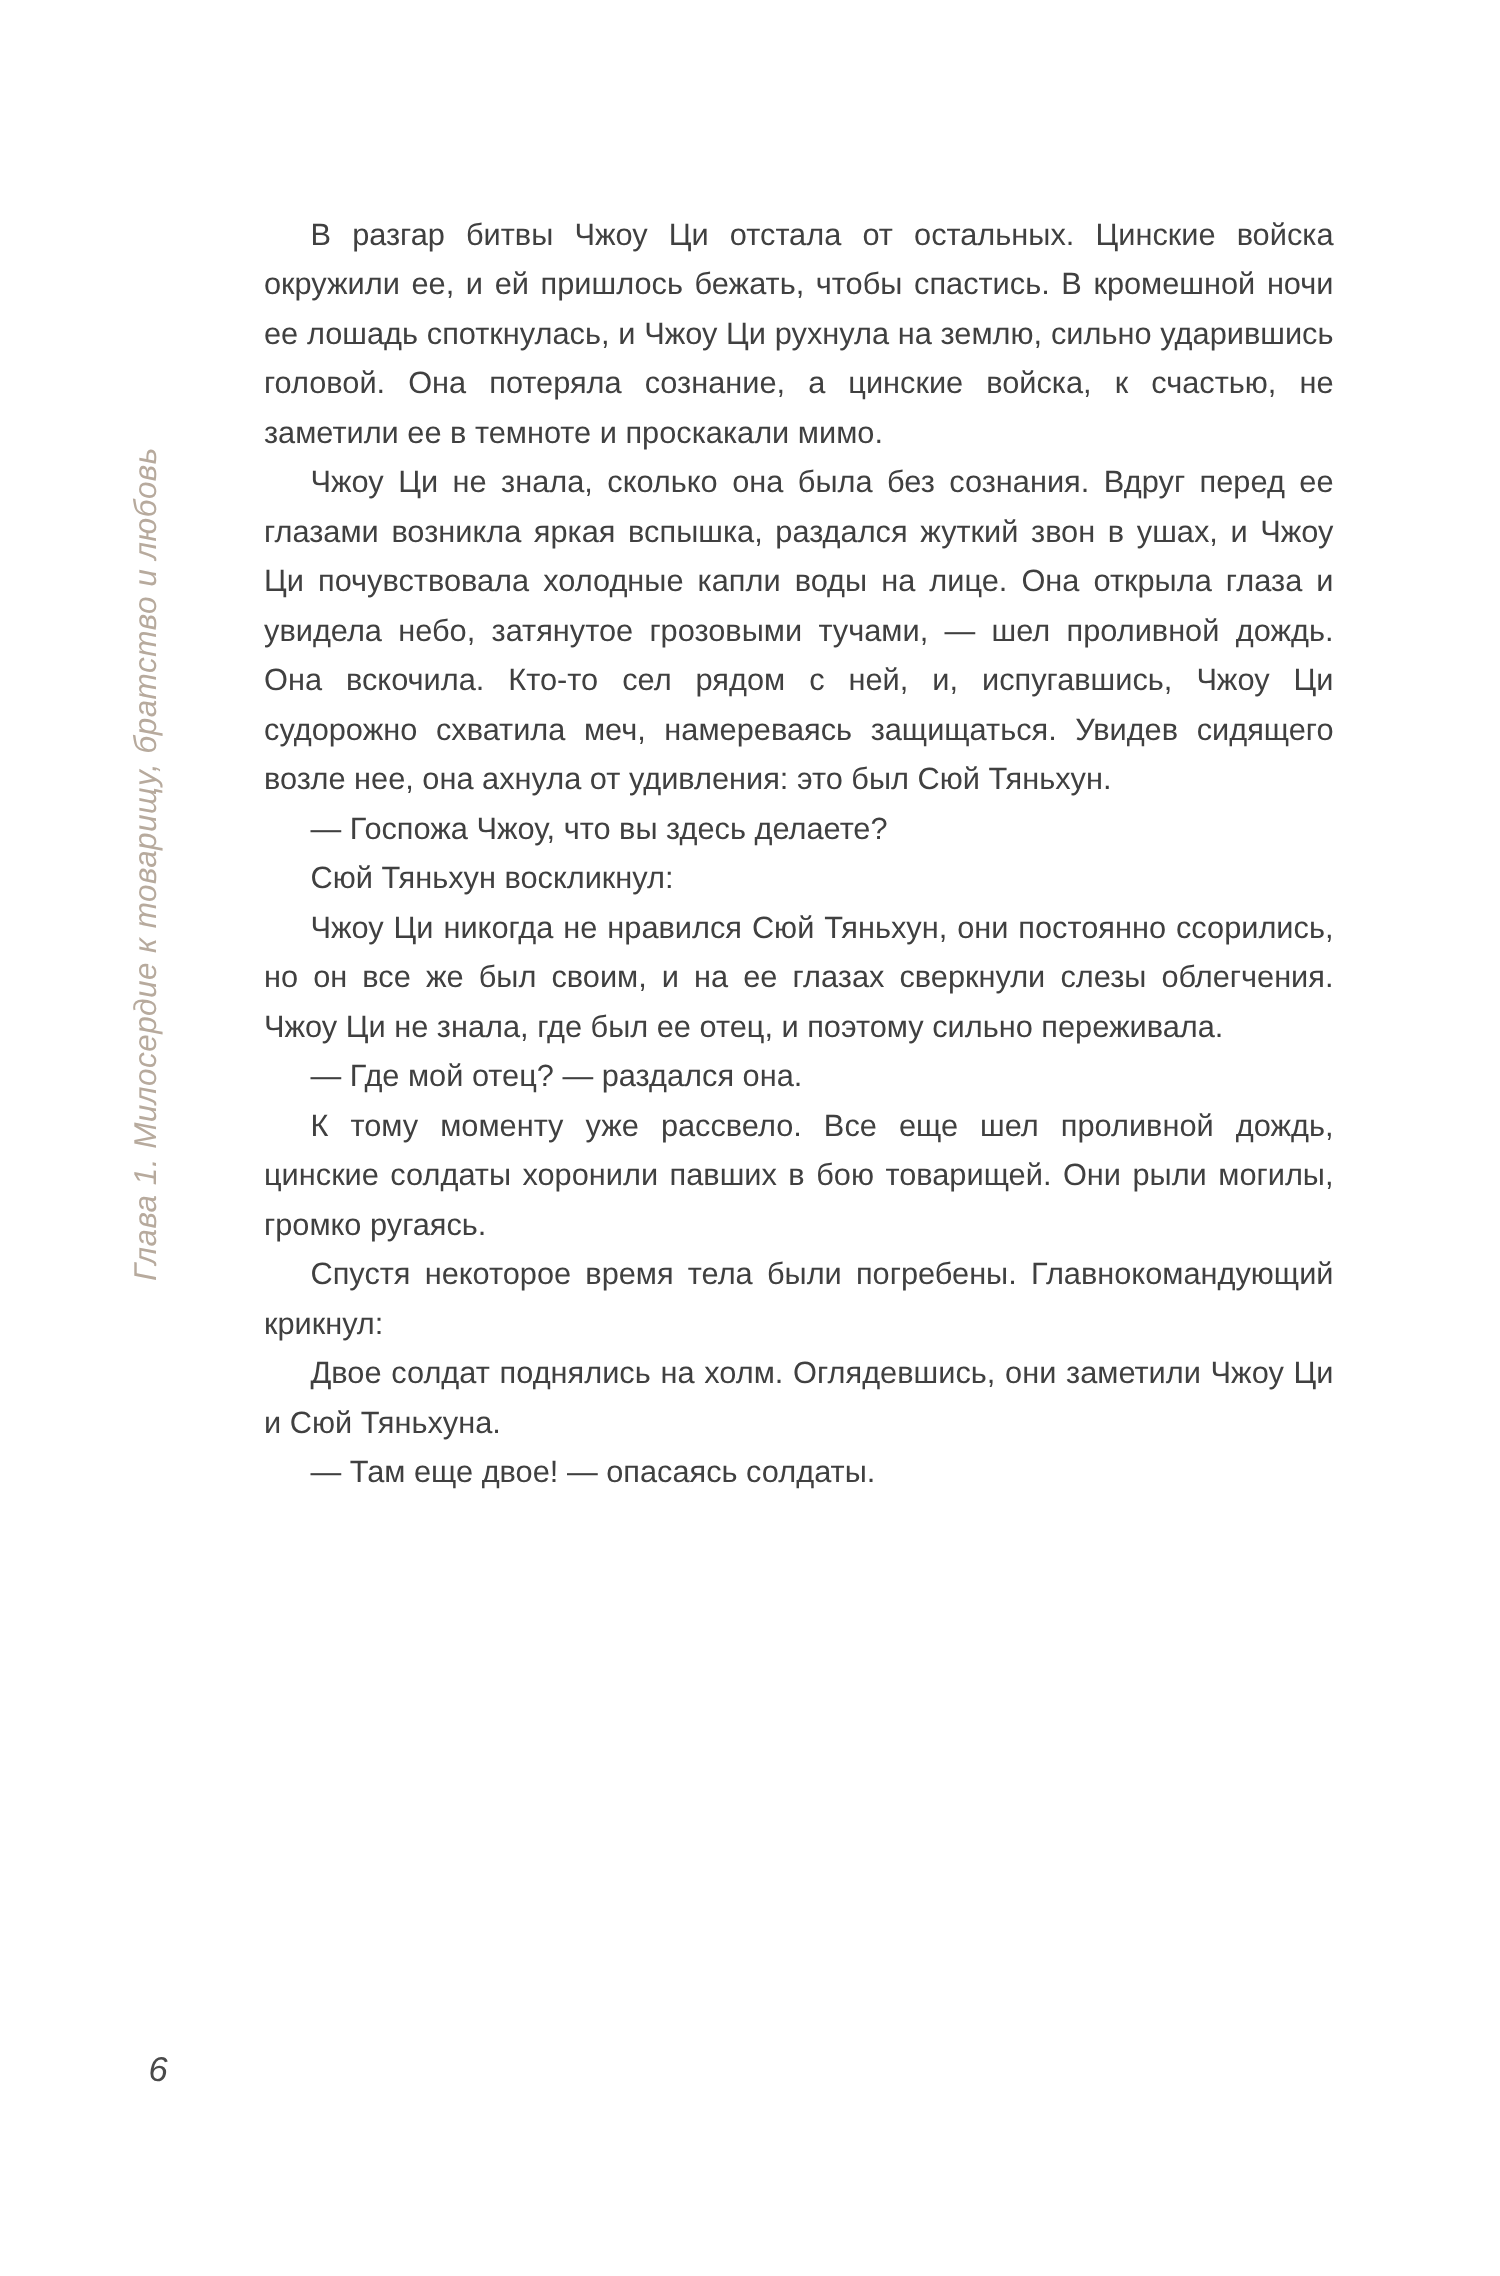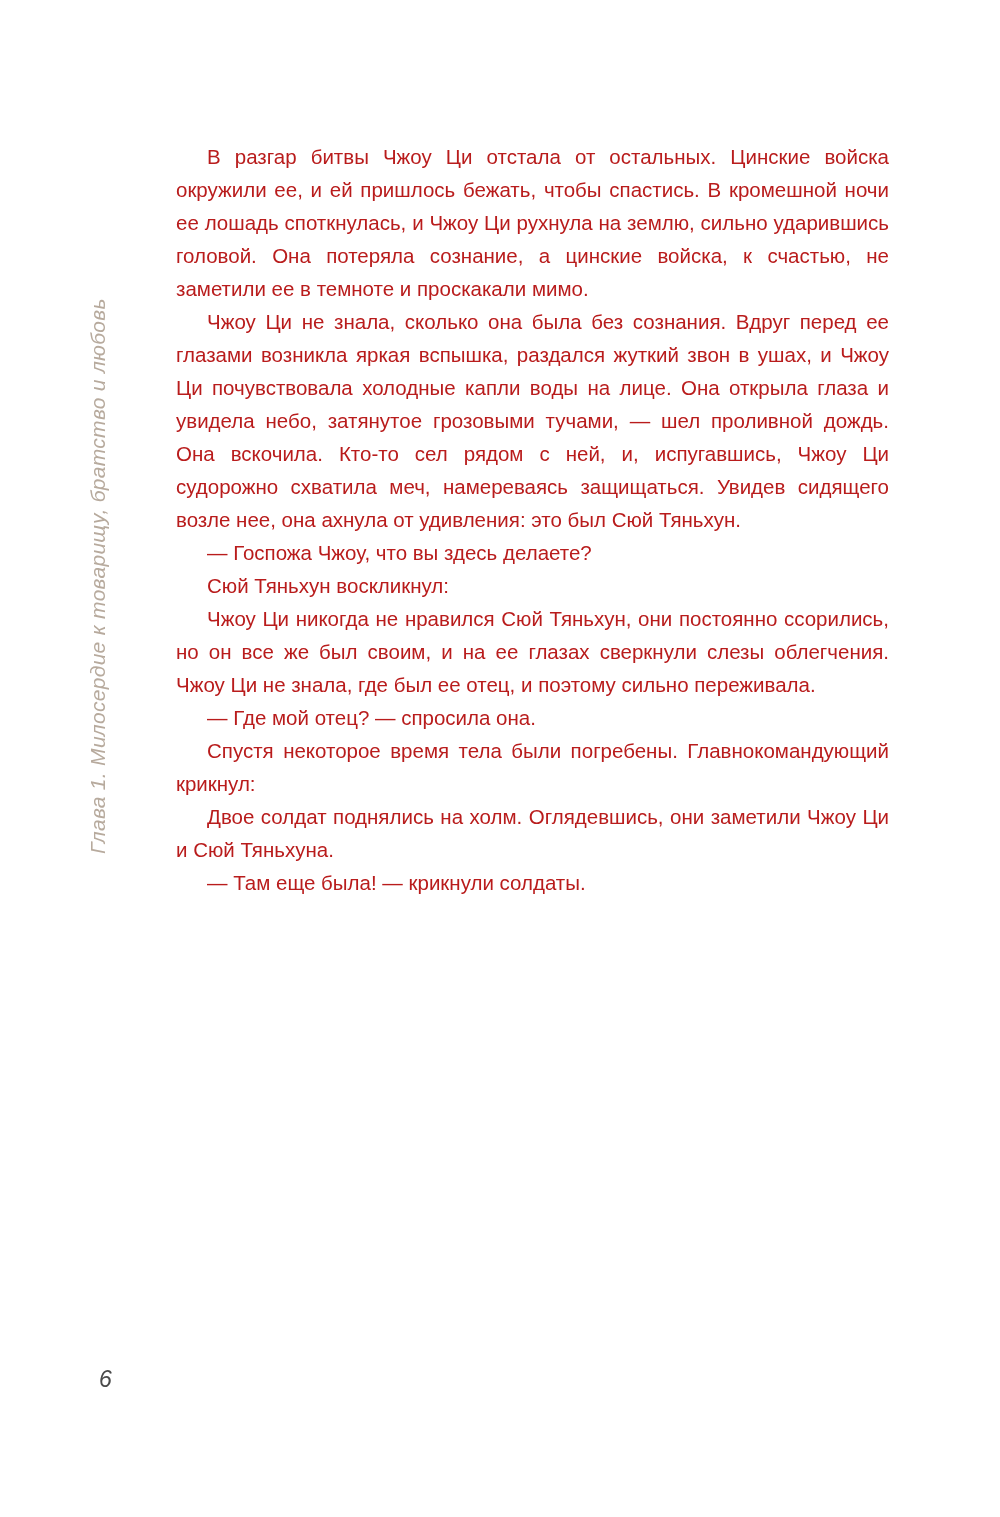--- a/index.html
+++ b/index.html
@@ -13,21 +13,21 @@
     height: 1517px;
     background: #ffffff;
     font-family: "Liberation Sans", sans-serif;
     overflow: hidden;
   }
   .text-block {
     position: absolute;
     left: 176px;
     top: 140px;
     width: 713px;
-    color: #b91c1c;
+    color: #404040;
     font-size: 20.5px;
     line-height: 33px;
     text-align: justify;
     hyphens: auto;
     -webkit-hyphens: auto;
   }
   .para {
     margin: 0;
     text-indent: 31px;
   }
@@ -59,21 +59,22 @@
 <div class="book-page">
 
   <div class="sidebar-caption">Глава 1. Милосердие к товарищу, братство и любовь</div>
 
   <div class="text-block">
     <p class="para" lang="ru">В разгар битвы Чжоу Ци отстала от остальных. Цинские войска окружили ее, и ей пришлось бежать, чтобы спастись. В кромешной ночи ее лошадь споткнулась, и Чжоу Ци рухнула на землю, сильно ударившись головой. Она потеряла сознание, а цинские войска, к счастью, не заметили ее в темноте и проскакали мимо.</p>
     <p class="para" lang="ru">Чжоу Ци не знала, сколько она была без сознания. Вдруг перед ее глазами возникла яркая вспышка, раздался жуткий звон в ушах, и Чжоу Ци почувствовала холодные капли воды на лице. Она открыла глаза и увидела небо, затянутое грозовыми тучами, — шел проливной дождь. Она вскочила. Кто-то сел рядом с ней, и, испугавшись, Чжоу Ци судорожно схватила меч, намереваясь защищаться. Увидев сидящего возле нее, она ахнула от удивления: это был Сюй Тяньхун.</p>
     <p class="para" lang="ru">— Госпожа Чжоу, что вы здесь делаете?</p>
     <p class="para" lang="ru">Сюй Тяньхун воскликнул:</p>
     <p class="para" lang="ru">Чжоу Ци никогда не нравился Сюй Тяньхун, они постоянно ссорились, но он все же был своим, и на ее глазах сверкнули слезы облегчения. Чжоу Ци не знала, где был ее отец, и поэтому сильно переживала.</p>
-    <p class="para" lang="ru">— Где мой отец? — спросила она.</p>
+    <p class="para" lang="ru">— Где мой отец? — раздался она.</p>
+    <p class="para" lang="ru">К тому моменту уже рассвело. Все еще шел проливной дождь, цинские солдаты хоронили павших в бою товарищей. Они рыли могилы, громко ругаясь.</p>
     <p class="para" lang="ru">Спустя некоторое время тела были погребены. Главнокомандующий крикнул:</p>
     <p class="para" lang="ru">Двое солдат поднялись на холм. Оглядевшись, они заметили Чжоу Ци и Сюй Тяньхуна.</p>
-    <p class="para" lang="ru">— Там еще была! — крикнули солдаты.</p>
+    <p class="para" lang="ru">— Там еще двое! — опасаясь солдаты.</p>
   </div>
 
   <div class="page-number">6</div>
 
 </div>
 
 </body></html>

